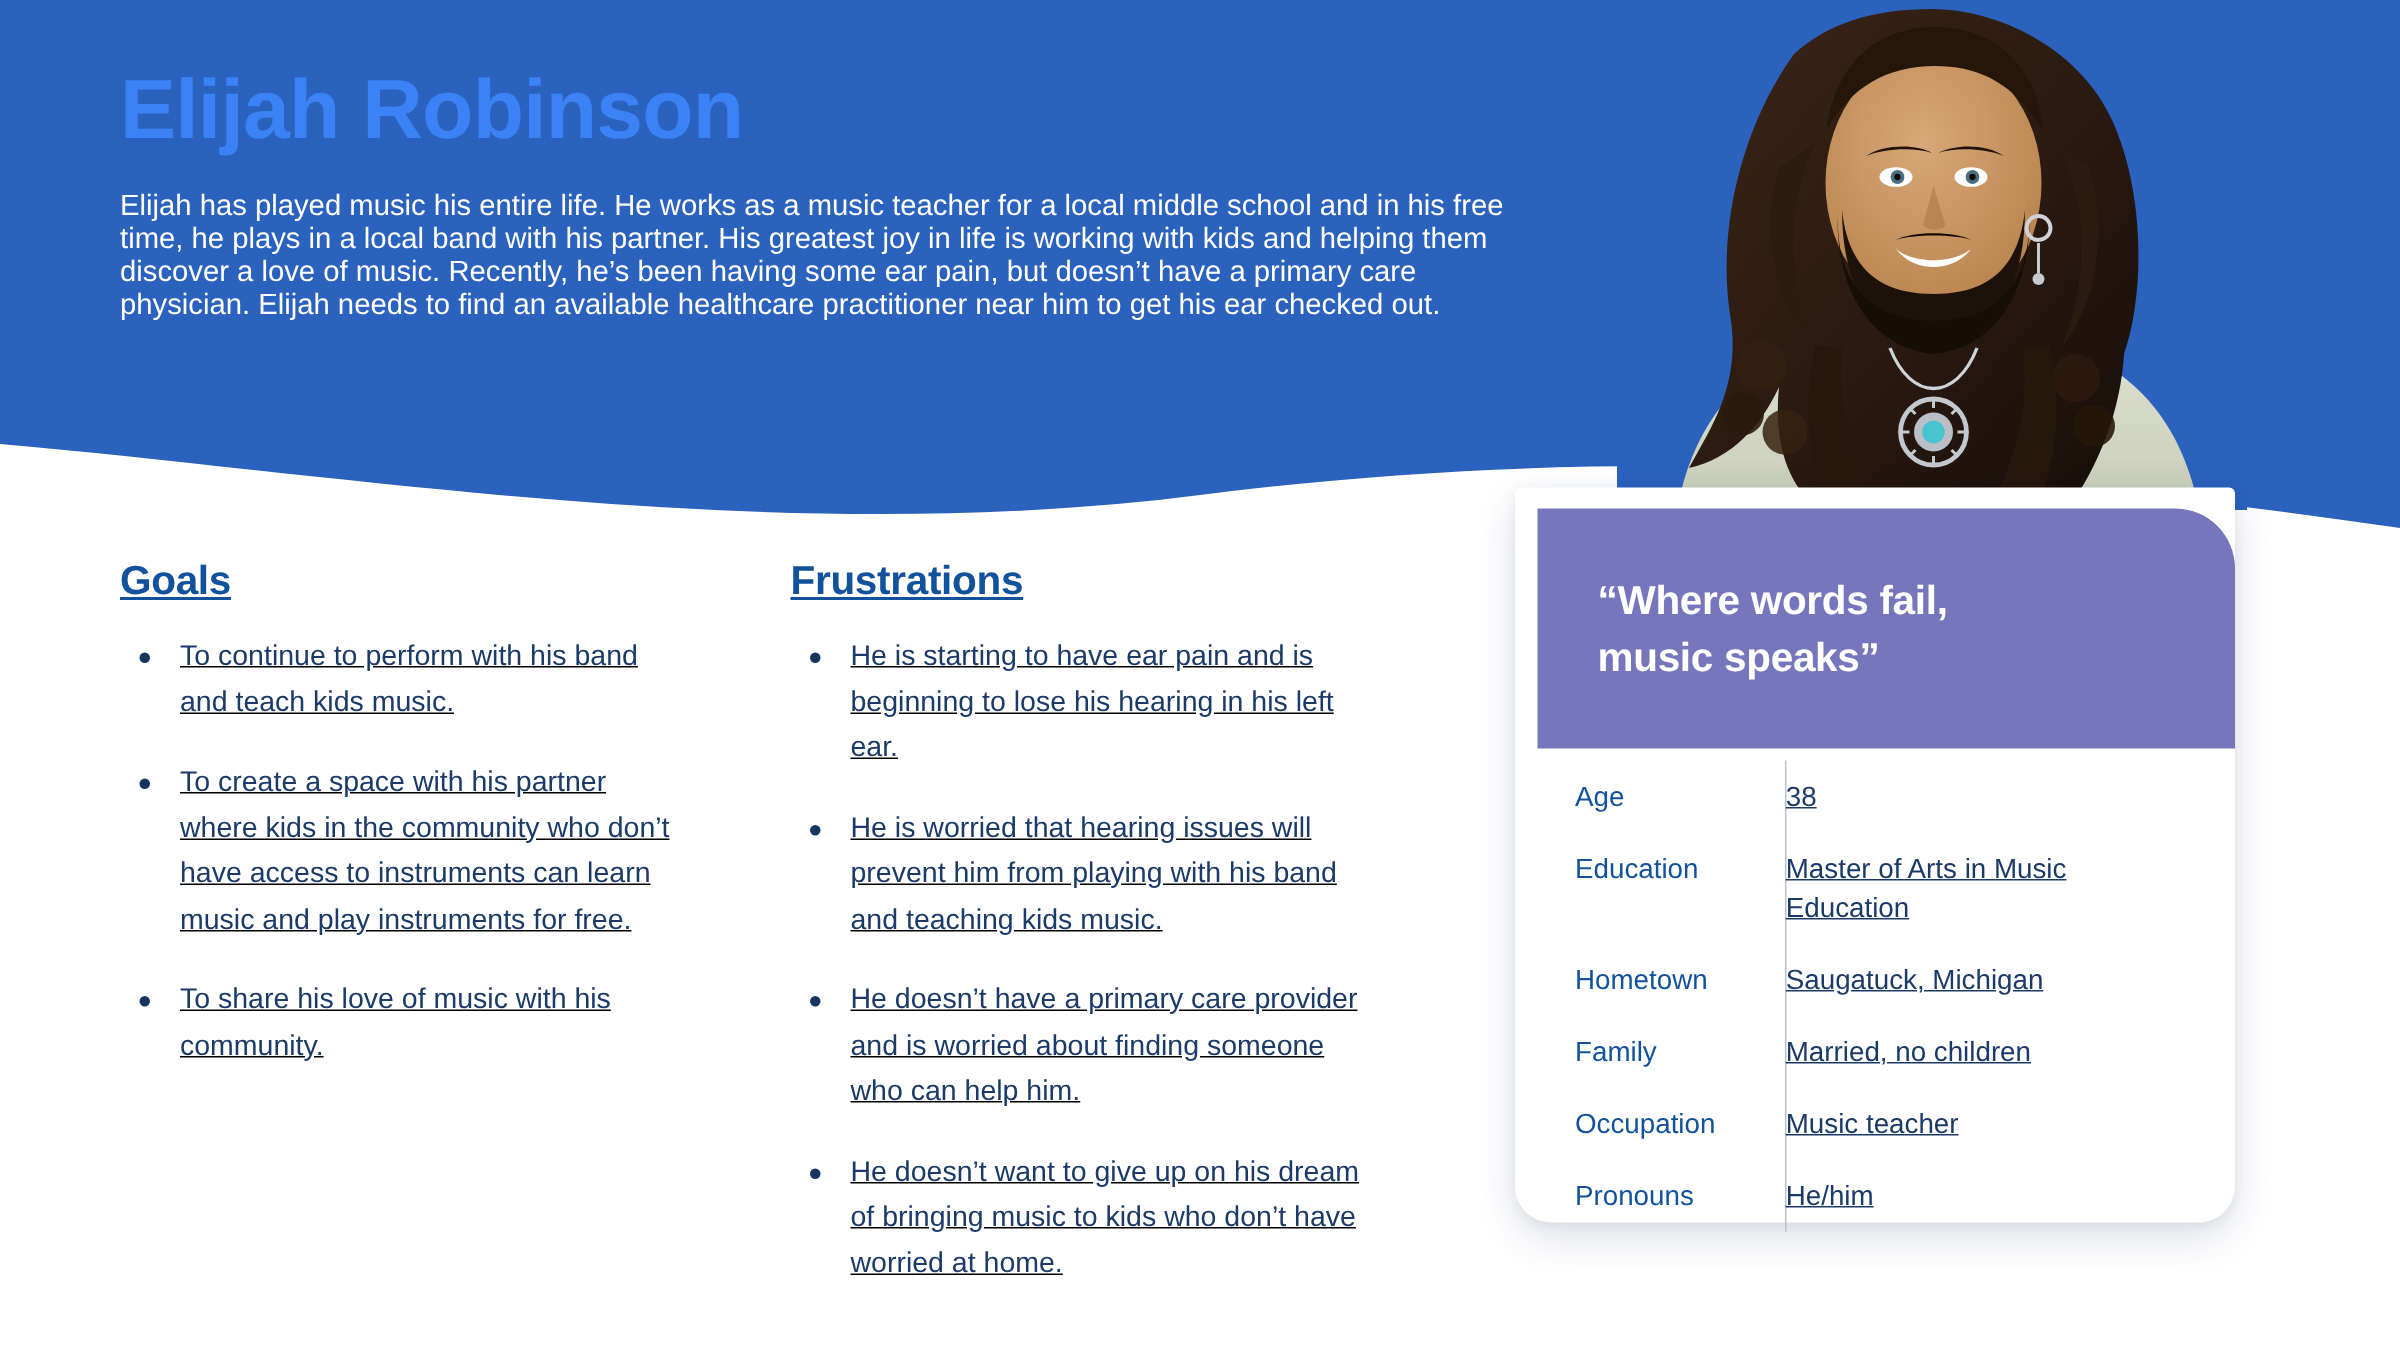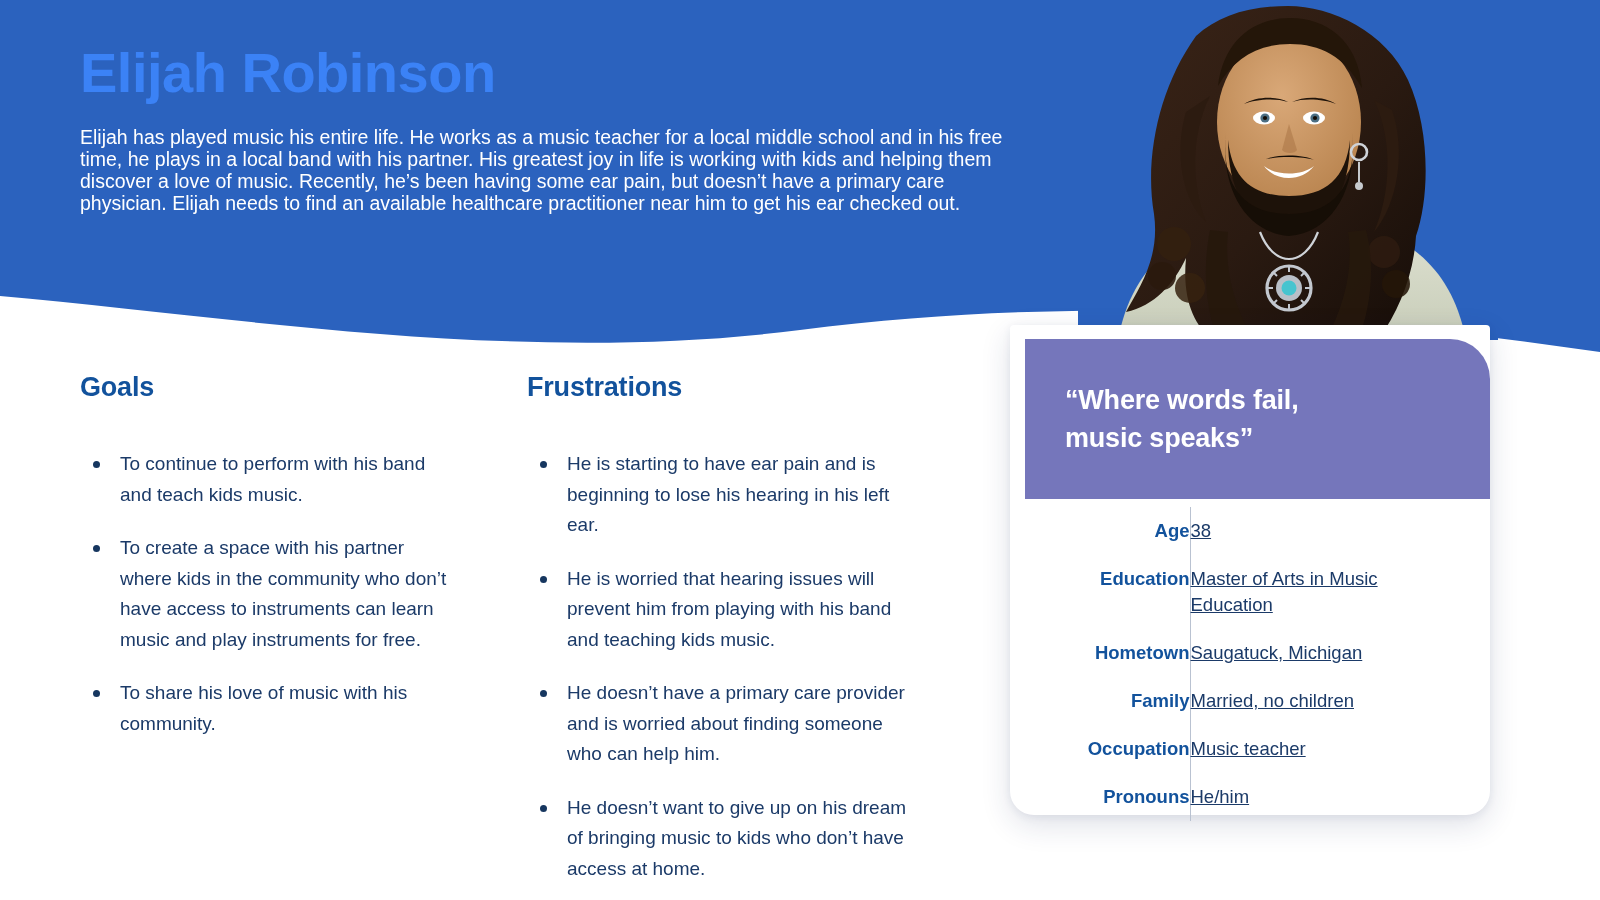--- a/index.html
+++ b/index.html
@@ -75,28 +75,30 @@
     display: flex;
   }
 
   .column-goals { width: 455px; padding-left: 80px; }
   .column-frustrations { width: 460px; padding-left: 72px; }
 
   .section-title {
     font-size: 27px;
     font-weight: bold;
     color: #12529C;
-    margin-bottom: 46px;
+    margin-bottom: 20px;
     letter-spacing: -0.2px;
+    text-decoration: underline;
   }
 
   ul.bullet-list {
     list-style: none;
     margin: 0;
     padding: 0;
+    text-decoration: underline;
   }
 
   ul.bullet-list li {
     position: relative;
     padding-left: 40px;
     margin-bottom: 23px;
     font-size: 19px;
     line-height: 30.5px;
     color: #1B3A68;
   }
@@ -162,24 +164,23 @@
 
   .attr-table td {
     vertical-align: top;
     padding: 11px 0;
     font-size: 18.5px;
     line-height: 26px;
   }
 
   .attr-label {
     width: 140px;
-    font-weight: bold;
+    font-weight: normal;
     color: #12529C;
     padding-right: 20px;
-    text-align: right;
   }
 
   .attr-value {
     color: #1B3A68;
     padding-left: 26px;
     border-left: 1.5px solid #b9c2d1;
     text-decoration: underline;
   }
 </style>
 </head>
@@ -297,21 +298,21 @@
         <li>To share his love of music with his community.</li>
       </ul>
     </div>
 
     <div class="column-frustrations">
       <h2 class="section-title">Frustrations</h2>
       <ul class="bullet-list">
         <li>He is starting to have ear pain and is beginning to lose his hearing in his left ear.</li>
         <li>He is worried that hearing issues will prevent him from playing with his band and teaching kids music.</li>
         <li>He doesn’t have a primary care provider and is worried about finding someone who can help him.</li>
-        <li>He doesn’t want to give up on his dream of bringing music to kids who don’t have access at home.</li>
+        <li>He doesn’t want to give up on his dream of bringing music to kids who don’t have worried at home.</li>
       </ul>
     </div>
 
   </div>
 
   <div class="info-card" style="height:490px;"></div>
 
   <div class="quote-band">
     <div class="quote-text">“Where words fail,
 music speaks”</div>

